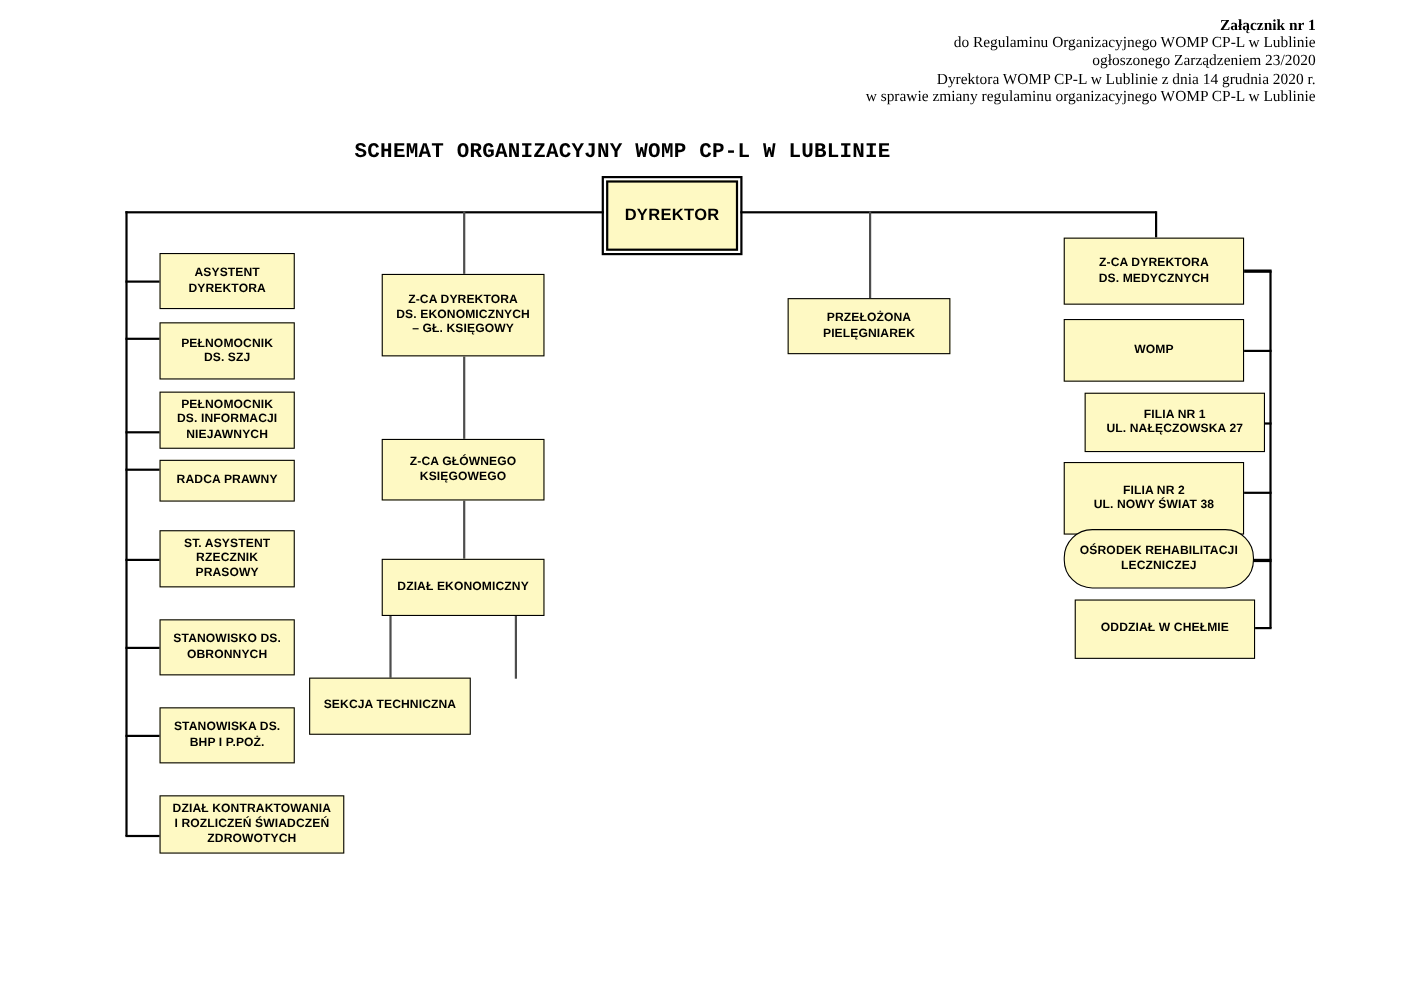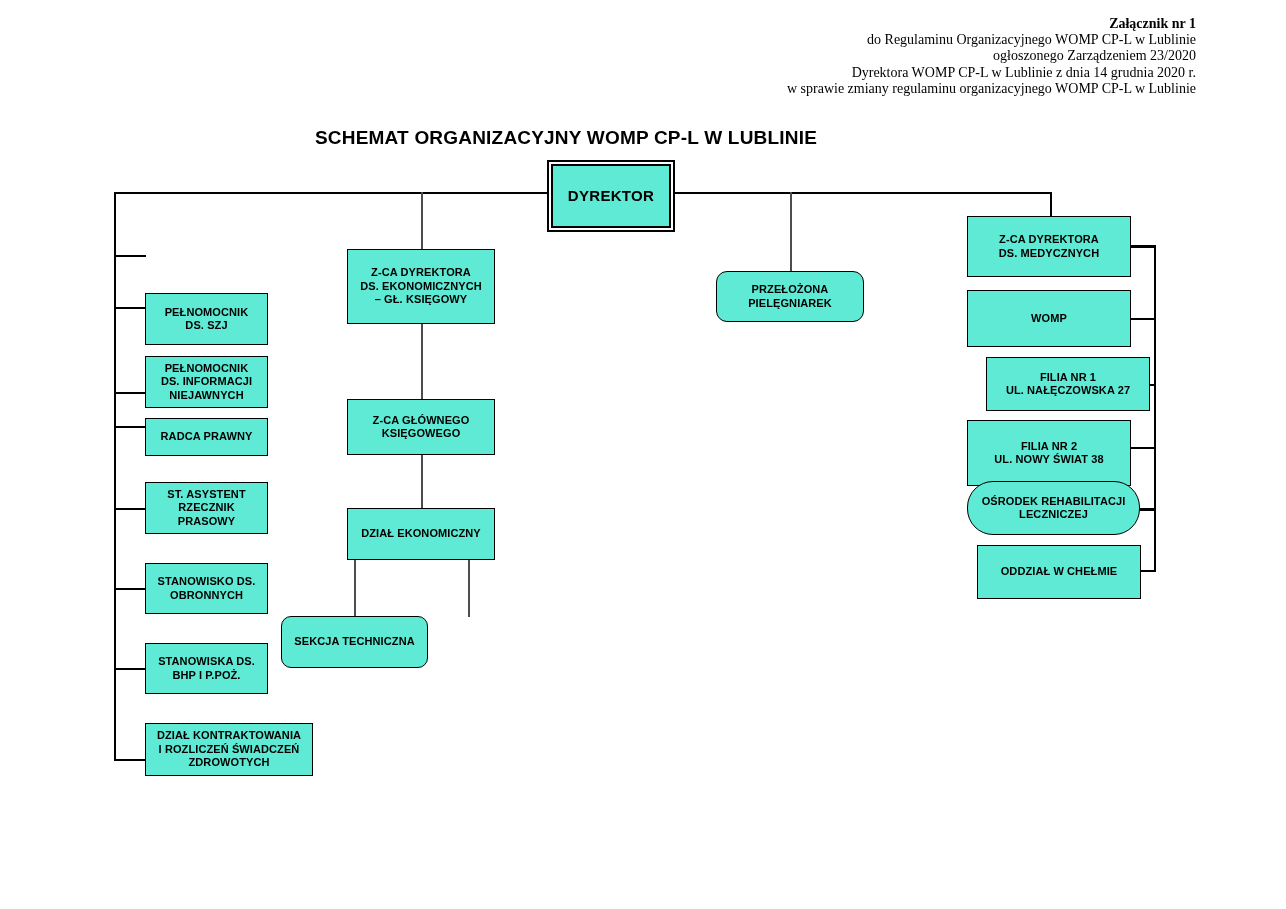--- a/index.html
+++ b/index.html
@@ -32,33 +32,33 @@
   .header-block .hline { display: block; white-space: nowrap; }
   .header-block .hline.bold { font-weight: bold; }
 
   
   .chart-title {
     position: absolute;
     top: 127px;
     left: 0;
     width: 1132px;
     text-align: center;
-    font-family: Liberation Sans, sans-serif;
+    font-family: Liberation Mono, monospace;
     font-weight: bold;
     font-size: 19px;
     letter-spacing: 0.2px;
     white-space: nowrap;
   }
 
   
   .node {
     position: absolute;
     box-sizing: border-box;
     border: 1.6px solid #000;
-    background: #5eead4;
+    background: #fef9c3;
     display: flex;
     align-items: center;
     justify-content: center;
     text-align: center;
     font-family: "Liberation Sans", sans-serif;
     font-weight: bold;
     font-size: 11px;
     line-height: 13.5px;
     letter-spacing: 0.1px;
     padding: 2px 4px;
@@ -135,20 +135,26 @@
   <div class="ln h" style="left:1130px; top:318px; width:26px;"></div>
   <div class="ln h" style="left:1130px; top:384px; width:26px;"></div>
   <div class="ln h" style="left:1130px; top:447px; width:26px;"></div>
   <div class="ln h thick" style="left:1130px; top:508px; width:26px;"></div>
   <div class="ln h" style="left:1130px; top:570px; width:26px;"></div>
 
   <div class="node root" style="left:551px; top:164px; width:120px; height:64px;">
     <span>DYREKTOR</span>
   </div>
 
+  <div class="node" style="left:145px; top:230px; width:123px; height:51px;">
+    <div>
+      <span>ASYSTENT</span>
+      <span>DYREKTORA</span>
+    </div>
+  </div>
 
   <div class="node" style="left:145px; top:293px; width:123px; height:52px;">
     <div>
       <span>PEŁNOMOCNIK</span>
       <span>DS. SZJ</span>
     </div>
   </div>
 
   <div class="node" style="left:145px; top:356px; width:123px; height:52px;">
     <div>
@@ -208,28 +214,28 @@
       <span>KSIĘGOWEGO</span>
     </div>
   </div>
 
   <div class="node" style="left:347px; top:508px; width:148px; height:52px;">
     <div>
       <span>DZIAŁ EKONOMICZNY</span>
     </div>
   </div>
 
-  <div class="node" style="left:281px; top:616px; width:147px; height:52px;border-radius:10px;">
+  <div class="node" style="left:281px; top:616px; width:147px; height:52px;">
     <div>
       <span>SEKCJA TECHNICZNA</span>
     </div>
   </div>
 
 
-  <div class="node" style="left:716px; top:271px; width:148px; height:51px;border-radius:11px;">
+  <div class="node" style="left:716px; top:271px; width:148px; height:51px;">
     <div>
       <span>PRZEŁOŻONA</span>
       <span>PIELĘGNIAREK</span>
     </div>
   </div>
 
   <div class="node" style="left:967px; top:216px; width:164px; height:61px;">
     <div>
       <span>Z-CA DYREKTORA</span>
       <span>DS. MEDYCZNYCH</span>

